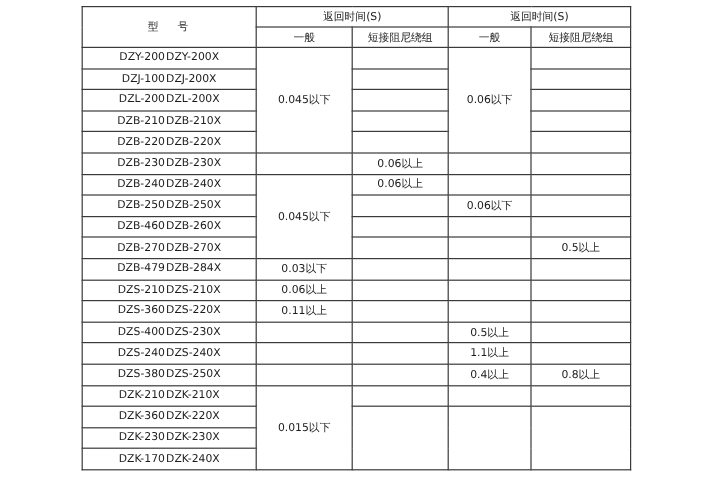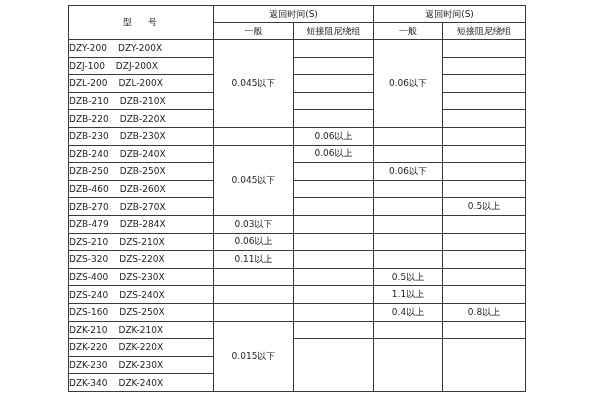--- a/index.html
+++ b/index.html
@@ -25,22 +25,23 @@
     text-align: center;
     vertical-align: middle;
     overflow: hidden;
     white-space: nowrap;
   }
   .hdr-row { height: 17px; }
   .data-row { height: 17.6px; }
   .model-hdr { letter-spacing: 2px; word-spacing: 9px; }
   .model-cell-inner {
     display: flex;
+    justify-content: center;
     align-items: center;
-    gap: 11px;
+    gap: 1px;
   }
   .model-cell-inner span { display: inline-block; }
   .val-cell { font-size: 8.5px; }
 </style>
 </head>
 <body>
 
 <table class="spec-table">
   <colgroup>
     <col style="width:145px">
@@ -192,21 +193,21 @@
           </div>
         </td>
         <td class="val-cell">0.06以上</td>
         <td class="val-cell"></td>
         <td class="val-cell"></td>
         <td class="val-cell"></td>
       </tr>
       <tr class="data-row">
         <td>
           <div class="model-cell-inner">
-            <span>DZS-320</span>
+            <span>DZS-360</span>
             <span>DZS-220X</span>
           </div>
         </td>
         <td class="val-cell">0.11以上</td>
         <td class="val-cell"></td>
         <td class="val-cell"></td>
         <td class="val-cell"></td>
       </tr>
       <tr class="data-row">
         <td>
@@ -228,21 +229,21 @@
           </div>
         </td>
         <td class="val-cell"></td>
         <td class="val-cell"></td>
         <td class="val-cell">1.1以上</td>
         <td class="val-cell"></td>
       </tr>
       <tr class="data-row">
         <td>
           <div class="model-cell-inner">
-            <span>DZS-160</span>
+            <span>DZS-380</span>
             <span>DZS-250X</span>
           </div>
         </td>
         <td class="val-cell"></td>
         <td class="val-cell"></td>
         <td class="val-cell">0.4以上</td>
         <td class="val-cell">0.8以上</td>
       </tr>
       <tr class="data-row">
         <td>
@@ -252,38 +253,38 @@
           </div>
         </td>
         <td class="val-cell" rowspan="4">0.015以下</td>
         <td class="val-cell"></td>
         <td class="val-cell"></td>
         <td class="val-cell"></td>
       </tr>
       <tr class="data-row">
         <td>
           <div class="model-cell-inner">
-            <span>DZK-220</span>
+            <span>DZK-360</span>
             <span>DZK-220X</span>
           </div>
         </td>
         <td class="val-cell" rowspan="3"></td>
         <td class="val-cell" rowspan="3"></td>
         <td class="val-cell" rowspan="3"></td>
       </tr>
       <tr class="data-row">
         <td>
           <div class="model-cell-inner">
             <span>DZK-230</span>
             <span>DZK-230X</span>
           </div>
         </td>
       </tr>
       <tr class="data-row">
         <td>
           <div class="model-cell-inner">
-            <span>DZK-340</span>
+            <span>DZK-170</span>
             <span>DZK-240X</span>
           </div>
         </td>
       </tr>
     </tbody>
 </table>
 
 </body></html>

